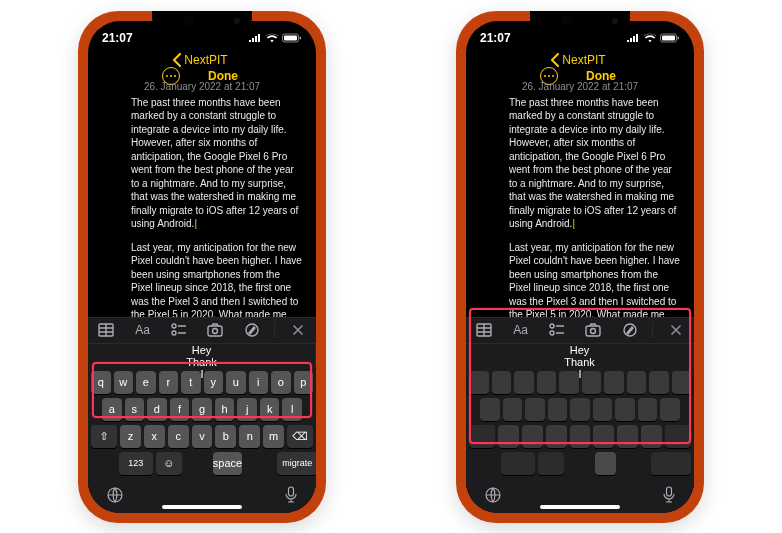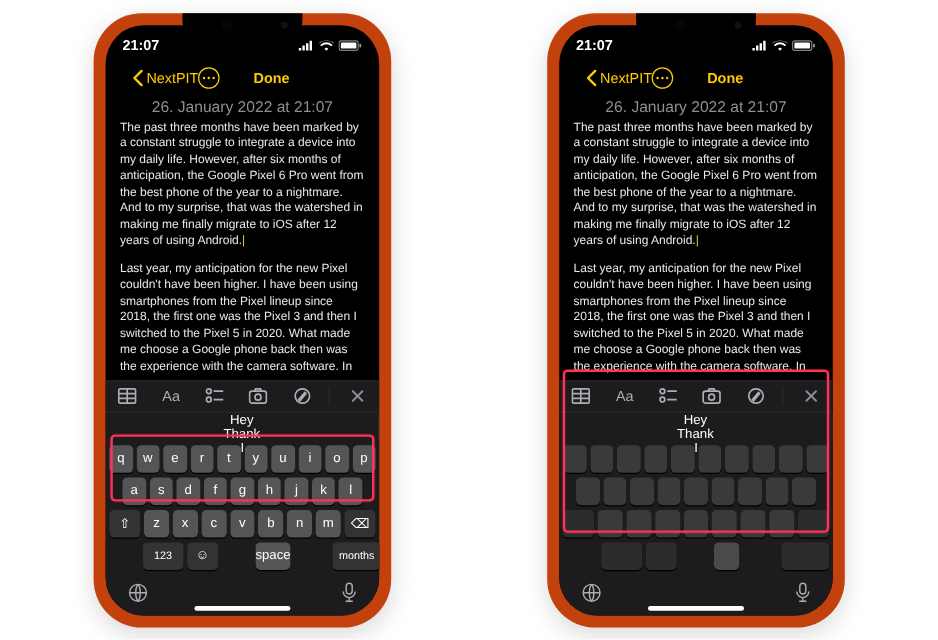--- a/index.html
+++ b/index.html
@@ -35,38 +35,38 @@
     content:''; position:absolute; right:12px; top:7px; width:6px; height:6px; border-radius:50%; background:#111;
     box-shadow: -48px 0 0 2px #050505;
   }
   .statusbar {
     height: 30px; display: flex; justify-content: space-between; align-items: center;
     padding: 4px 14px 0 14px; font-size: 12px; font-weight: 600;
   }
   .sicons { display:flex; gap:3px; align-items:center; }
   .sicons svg { display:block; }
   .navbar {
-    display:flex; align-items: center; 
-    padding: 2px 10px 2px 22px; height: 28px;
+    display:flex; align-items: center; justify-content: space-between;
+    padding: 2px 10px 2px 6px; height: 28px; flex-direction: column;
   }
   .navbar .left { display:flex; align-items:center; color:#ffcc00; font-size:12px; font-weight:500; }
   .navbar .right { display:flex; align-items:center; gap:28px; }
   .ellipsis {
     width:18px; height:18px; border:1.5px solid #ffcc00; border-radius:50%;
     display:flex; align-items:center; justify-content:center; gap:2px;
   }
   .ellipsis i { width:2px; height:2px; background:#ffcc00; border-radius:50%; }
   .done { color:#ffcc00; font-size:12px; font-weight:600; }
   .chev { margin-right:2px; }
-  .date { text-align:center; font-size:13px; color:#8e8e93; padding:2px 0 4px; }
+  .date { text-align:center; font-size:10px; color:#8e8e93; padding:2px 0 4px; }
   .content {
     flex:1; overflow:hidden; padding:0 12px;
     font-size:10px; line-height:1.35; color:#eaeaea;
   }
-  .content p { margin-bottom:10px; }
+  .content p { margin-bottom:10px;margin-left:31px; }
   .cursor { color:#ffcc00; }
 
   .kbwrap { background:#1c1c1e; border-top:1px solid #2a2a2c; }
   .toolbar {
     display:flex; align-items:center; justify-content: space-around;
     height:26px; border-bottom:1px solid #2a2a2c;
   }
   .toolbar .tbtn { width:28px; height:22px; display:flex; align-items:center; justify-content:center; color:#aeaeb2; font-size:12px; }
   .toolbar .divider { width:1px; height:16px; background:#2a2a2c; }
   .toolbar .close { color:#8e8e93; font-size:14px; }
@@ -234,21 +234,21 @@
           <div class="key">v</div>
           <div class="key">b</div>
           <div class="key">n</div>
           <div class="key">m</div>
           <div class="key mod">⌫</div>
         </div>
         <div class="krow bottom">
           <div class="key mod wide" style="font-size:9px">123</div>
           <div class="key mod">☺</div>
           <div class="key space">space</div>
-          <div class="key mod wide" style="flex:0 0 40px;font-size:9px">months</div>
+          <div class="key mod wide" style="flex:0 0 40px;font-size:9px">migrate</div>
         </div>
       </div>
 
       <div class="bottombar">
         <span>
           <svg width="18" height="18" viewBox="0 0 18 18">
               <circle cx="9" cy="9" r="7" fill="none" stroke="#aeaeb2" stroke-width="1.2"></circle>
               <path d="M2 9h14M9 2c2.5 3 2.5 11 0 14M9 2c-2.5 3-2.5 11 0 14" fill="none" stroke="#aeaeb2" stroke-width="1.2"></path>
             </svg>
         </span>

